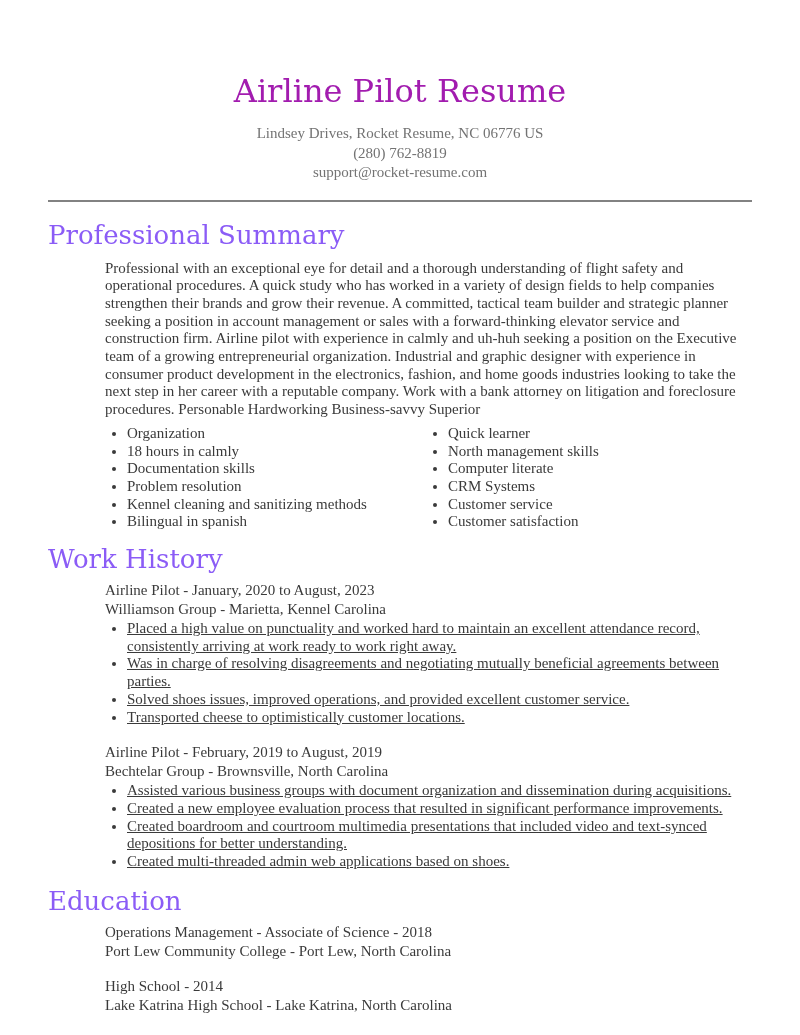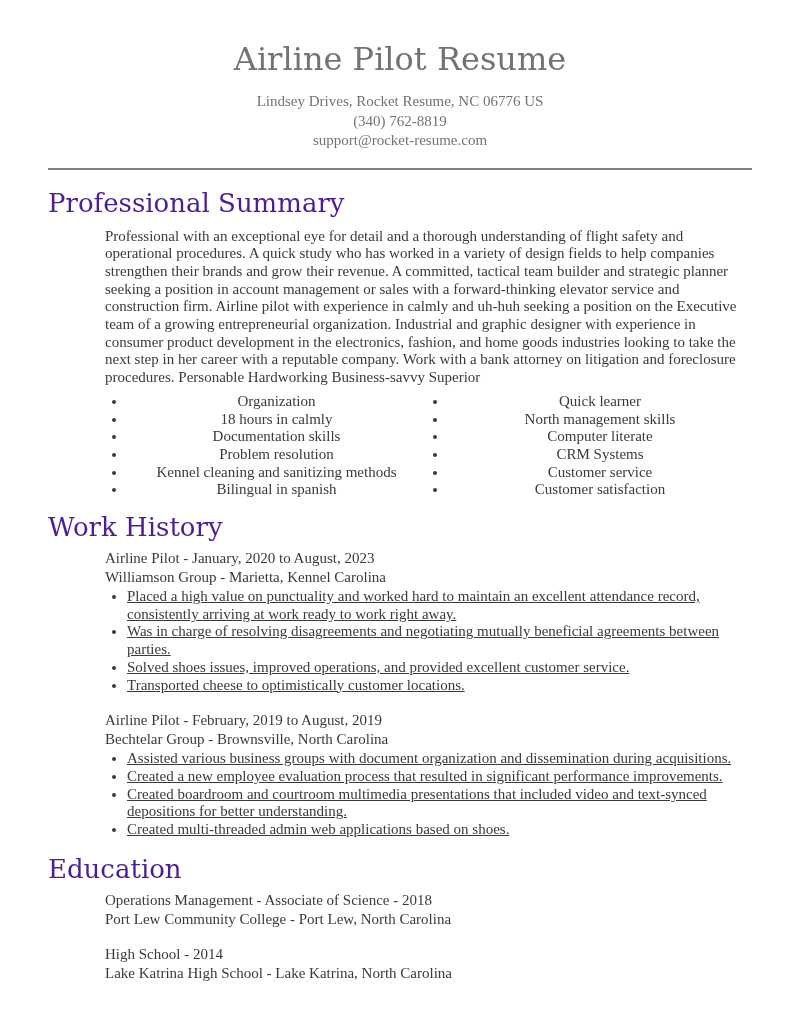--- a/index.html
+++ b/index.html
@@ -13,58 +13,59 @@
   }
   .page { padding: 0 48px; }
 
   
   .resume-header { padding-top: 38px; text-align: center; }
   h1 {
     font-family: "DejaVu Serif", "Liberation Serif", serif;
     font-size: 32px;
     line-height: 42px;
     font-weight: 500;
-    color: #737373;
+    color: #a21caf;
+    margin-top: 32px;
   }
   .contact {
     margin-top: 12px;
     font-size: 15px;
     line-height: 19.5px;
     color: #737373;
   }
   hr.header-divider {
     border: none;
     border-top: 2px solid #828282;
     margin-top: 17px;
   }
 
   
   h2 {
     font-family: "DejaVu Serif", "Liberation Serif", serif;
     font-size: 26px;
     line-height: 34px;
     font-weight: 500;
-    color: #4c1d95;
+    color: #8b5cf6;
   }
   .sec-summary h2 { margin-top: 16px; }
   .sec-skills  h2 { margin-top: 14px; }
   .sec-work    h2 { margin-top: 11px; }
   .sec-edu     h2 { margin-top: 13px; }
 
   
   .body-text { font-size: 15px; line-height: 17.7px; }
   p.summary {
     margin-top: 8px;
     margin-left: 57px;
     width: 640px;
   }
 
   
   .skills-cols { display: flex; margin-top: 6px; margin-left: 57px; }
-  .skills-cols ul { list-style-position: outside; text-align: center; }
+  .skills-cols ul { list-style-position: outside; }
   .skills-col-left  { flex: 0 0 321px; padding-left: 22px; }
   .skills-col-right { flex: 1 1 auto;  padding-left: 22px; }
 
   
   .job-head, .edu-entry {
     margin-left: 57px;
     font-size: 15px;
     line-height: 19px;
   }
   .job-head { margin-top: 17px; }
@@ -84,21 +85,21 @@
 </style>
 </head>
 <body>
 
 <div class="page">
 
   <header class="resume-header">
     <h1>Airline Pilot Resume</h1>
     <div class="contact">
       <div>Lindsey Drives, Rocket Resume, NC 06776 US</div>
-      <div>(340) 762-8819</div>
+      <div>(280) 762-8819</div>
       <div>support@rocket-resume.com</div>
     </div>
   </header>
 
   <hr class="header-divider">
 
   <section class="sec-summary">
     <h2>Professional Summary</h2>
     <p class="summary body-text">Professional with an exceptional eye for detail and a thorough understanding of flight safety and operational procedures. A quick study who has worked in a variety of design fields to help companies strengthen their brands and grow their revenue. A committed, tactical team builder and strategic planner seeking a position in account management or sales with a forward-thinking elevator service and construction firm. Airline pilot with experience in calmly and uh-huh seeking a position on the Executive team of a growing entrepreneurial organization. Industrial and graphic designer with experience in consumer product development in the electronics, fashion, and home goods industries looking to take the next step in her career with a reputable company. Work with a bank attorney on litigation and foreclosure procedures. Personable Hardworking Business-savvy Superior</p>
   </section>

